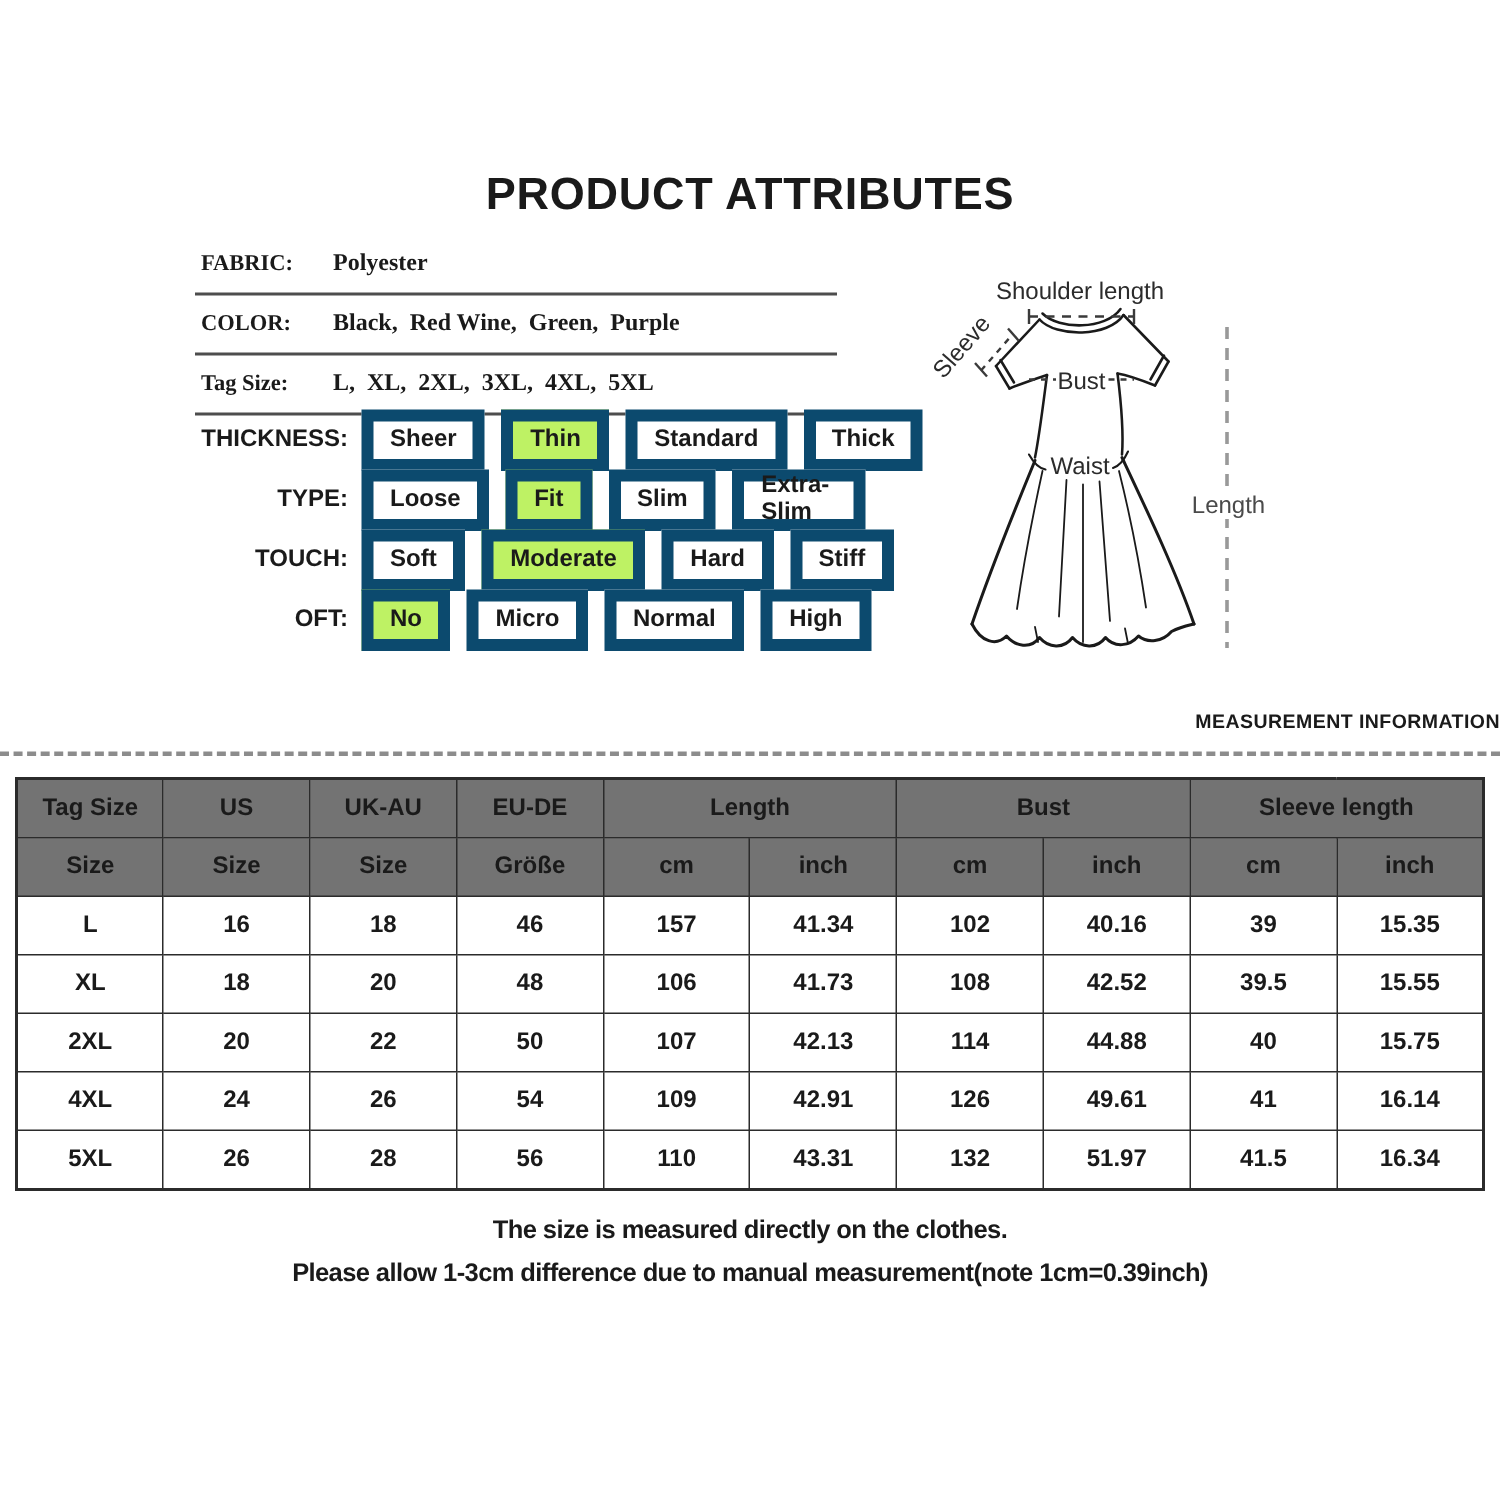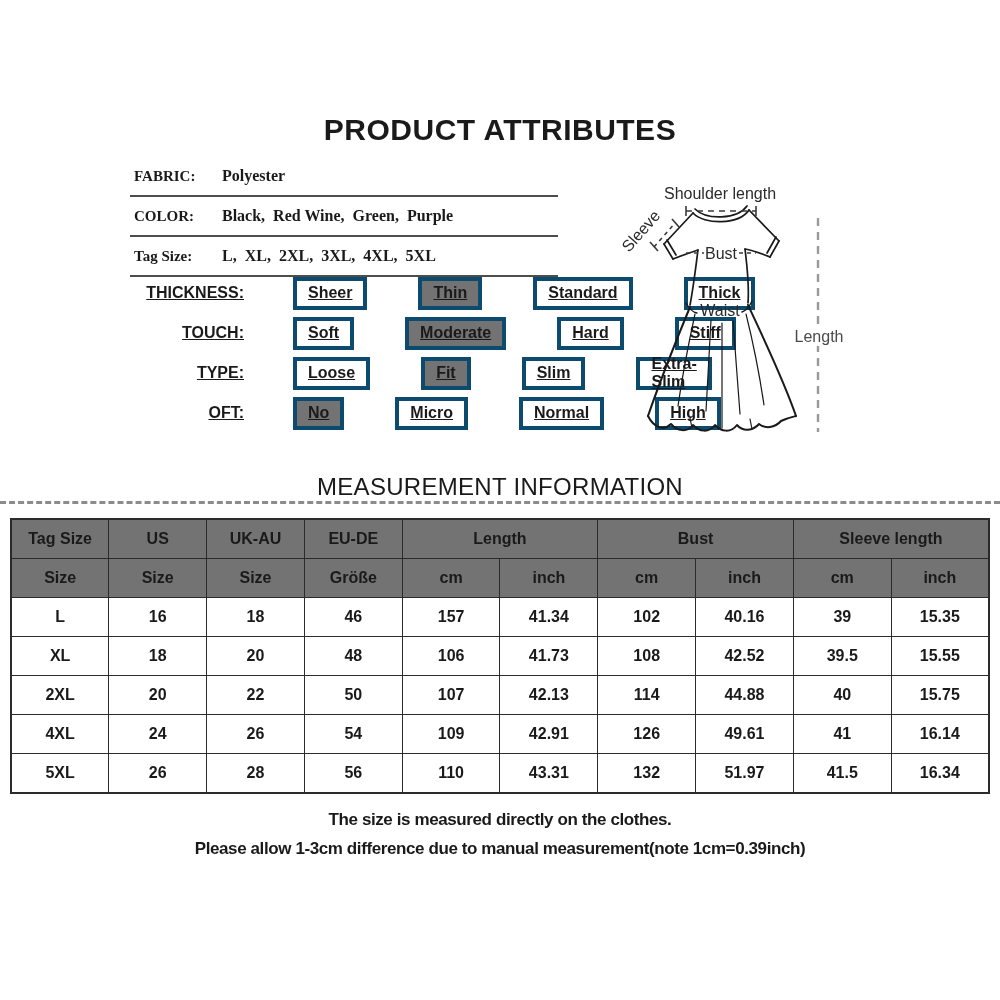--- a/index.html
+++ b/index.html
@@ -9,34 +9,34 @@
   .title { position:absolute; top:113px; left:0; width:100%; text-align:center;
            font-size:30px; font-weight:bold; letter-spacing:.5px; }
 
   
   .attr-rows { position:absolute; left:130px; top:157px; width:428px;font-family:Liberation Serif, serif; }
   .attr-row { display:flex; align-items:center; height:38px; border-bottom:2px solid #4d4d4d; }
   .attr-row .lbl { flex:0 0 88px; padding-left:4px; font-weight:bold; font-size:15px; }
   .attr-row .val { font-weight:bold; font-size:16px; white-space:pre; }
 
   
-  .opt-rows { position:absolute; left:140px; top:278px; width:460px;text-decoration:underline; }
+  .opt-rows { position:absolute; left:128px; top:278px; width:460px; }
   .opt-row { display:flex; align-items:center; height:30px; margin-bottom:10px; }
   .opt-label { flex:0 0 104px; text-align:right; padding-right:9px; font-weight:bold; font-size:16px; }
   .opt-box { display:inline-flex; align-items:center; justify-content:center;
-             border:4px solid #0c4a6e; height:25px; padding:0 11px; margin-right:11px;
-             font-weight:bold; font-size:16px; background:#fff; cursor:pointer;margin-left:40px; }
-  .opt-box.selected { background:#737373; }
+             border:8px solid #0c4a6e; height:25px; padding:0 11px; margin-right:11px;
+             font-weight:bold; font-size:16px; background:#fff; cursor:pointer; }
+  .opt-box.selected { background:#bef264; }
 
   
   .dress { position:absolute; left:598px; top:178px; width:292px; height:272px; }
 
   
-  .m-title { position:absolute; top:473px; left:0; width:100%; text-align:center;
-             font-size:24px; font-weight:normal; letter-spacing:.3px; }
+  .m-title { position:absolute; top:473px; left:0; width:100%; text-align:right;
+             font-size:13px; font-weight:bold; letter-spacing:.3px; }
   .dotted-sep { position:absolute; top:501px; left:0; width:1000px;
                 border-top:3px dashed #8c8c8c; height:0; }
 
   table.size-table { position:absolute; top:518px; left:10px; width:980px;
                      border-collapse:collapse; table-layout:fixed;
                      border:2px solid #2b2b2b; }
   .size-table th, .size-table td { border:1.5px solid #2b2b2b; height:38px;
                      text-align:center; vertical-align:middle; padding:0;
                      font-weight:bold; font-size:16px; }
   .size-table thead th { background:#737373; }
@@ -69,32 +69,32 @@
 
   <div class="opt-rows">
     <div class="opt-row">
       <span class="opt-label">THICKNESS:</span>
       <span class="opt-box">Sheer</span>
       <span class="opt-box selected">Thin</span>
       <span class="opt-box">Standard</span>
       <span class="opt-box">Thick</span>
     </div>
     <div class="opt-row">
+      <span class="opt-label">TYPE:</span>
+      <span class="opt-box">Loose</span>
+      <span class="opt-box selected">Fit</span>
+      <span class="opt-box">Slim</span>
+      <span class="opt-box">Extra-Slim</span>
+    </div>
+    <div class="opt-row">
       <span class="opt-label">TOUCH:</span>
       <span class="opt-box">Soft</span>
       <span class="opt-box selected">Moderate</span>
       <span class="opt-box">Hard</span>
       <span class="opt-box">Stiff</span>
-    </div>
-    <div class="opt-row">
-      <span class="opt-label">TYPE:</span>
-      <span class="opt-box">Loose</span>
-      <span class="opt-box selected">Fit</span>
-      <span class="opt-box">Slim</span>
-      <span class="opt-box">Extra-Slim</span>
     </div>
     <div class="opt-row">
       <span class="opt-label">OFT:</span>
       <span class="opt-box selected">No</span>
       <span class="opt-box">Micro</span>
       <span class="opt-box">Normal</span>
       <span class="opt-box">High</span>
     </div>
   </div>
 

